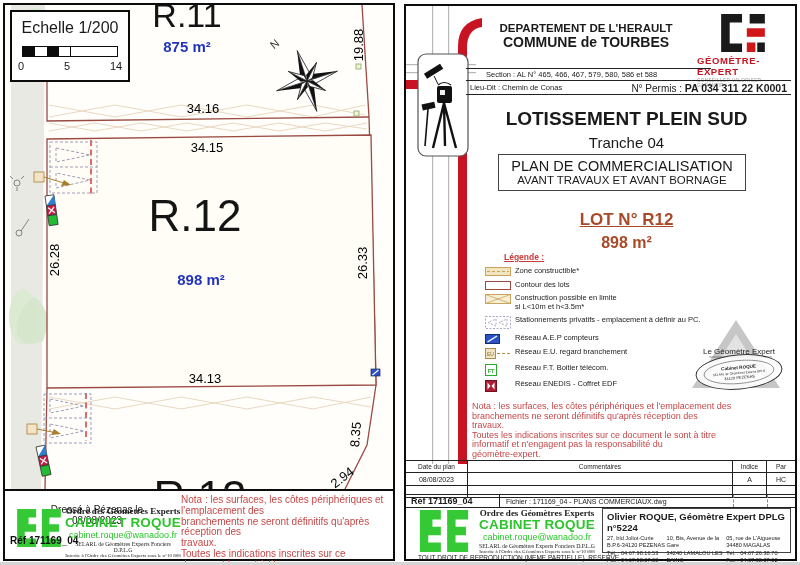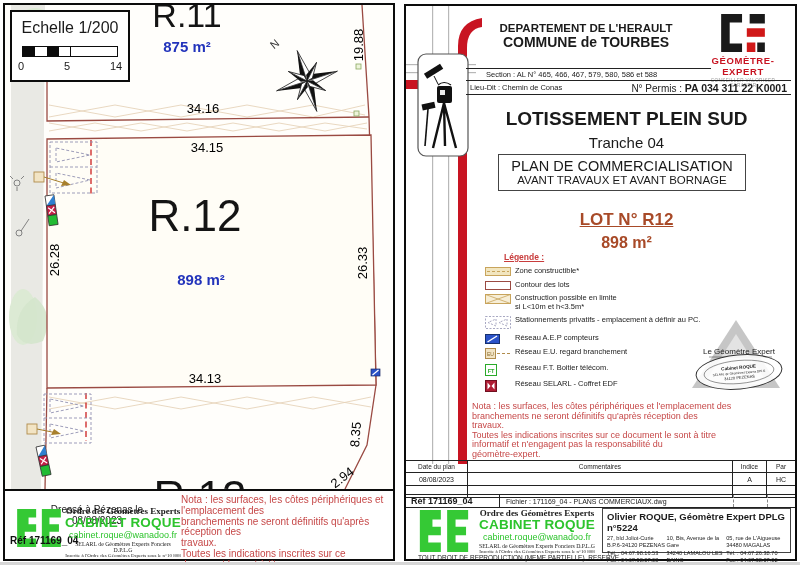--- a/index.html
+++ b/index.html
@@ -32,21 +32,21 @@
   .cabins{font-family:"Liberation Serif",serif;font-size:5px;}
   .lnota{position:absolute;left:176px;top:4px;right:5px;color:#c64848;font-size:10px;line-height:1.08;}
 
   
   .sheet-r{position:absolute;left:404px;top:4px;width:393px;height:557px;
            border:2px solid #0c0c0c;background:#fff;}
   .deco{position:absolute;left:0;top:0;}
   .hdr{position:absolute;left:70px;top:16px;width:220px;text-align:center;}
   .hdr .l1{font-weight:bold;font-size:11.5px;}
   .hdr .l2{font-weight:bold;font-size:14px;margin-top:0;}
-  .brand{position:absolute;right:6px;top:8px;width:92px;text-align:center;}
+  .brand{position:absolute;right:6px;top:8px;width:92px;}
   .brand .bn{color:#c81422;font-weight:bold;font-size:9.5px;letter-spacing:.6px;margin-top:3px;}
   .brand .bt{color:#999;font-size:4.6px;letter-spacing:.4px;margin-top:1px;}
   .hline{position:absolute;height:1px;background:#222;}
   .sect{position:absolute;left:64px;top:64px;font-size:7.5px;padding-left:16px;}
   .lieu{position:absolute;left:64px;top:77px;font-size:7.5px;}
   .permit{position:absolute;right:8px;top:76px;font-size:10px;}
   .permit b{font-size:10.5px;}
   .tcenter{position:absolute;left:66px;right:14px;text-align:center;}
   .bigtitle{top:102px;font-weight:bold;font-size:19px;}
   .subtitle{top:128px;font-size:15px;}
@@ -416,21 +416,21 @@
         <span class="lg-lb pre">Réseau F.T. Boitier télécom.</span>
       </div>
 
       <div class="lg-row">
         <span class="lg-ic">
           <svg width="12" height="12">
               <rect x="0.5" y="0.5" width="11" height="11" fill="#b01c34" stroke="#701020"></rect>
           <path d="M2.5,2.5 L5.5,6 L2.5,9.5 Z M9.5,2.5 L6.5,6 L9.5,9.5 Z" fill="#fff"></path>
             </svg>
         </span>
-        <span class="lg-lb pre">Réseau SELARL - Coffret EDF</span>
+        <span class="lg-lb pre">Réseau ENEDIS - Coffret EDF</span>
       </div>
     </div>
 
     <svg class="stamp" width="110" height="82" viewBox="0 0 110 82">
       <polygon points="10,74 54,6 98,74" fill="#c6c6c6"></polygon>
       <polygon points="22,70 54,20 86,70" fill="#ffffff" opacity="0.5"></polygon>
       <text x="57" y="40" font-size="8" fill="#222" text-anchor="middle">Le Géomètre Expert</text>
       <line x1="27" y1="43" x2="90" y2="43" stroke="#333" stroke-width="0.5"></line>
       <g transform="rotate(-5 57 58)">
         <ellipse cx="57" cy="58" rx="43" ry="17" fill="rgba(255,255,255,0.88)" stroke="#333"></ellipse>

